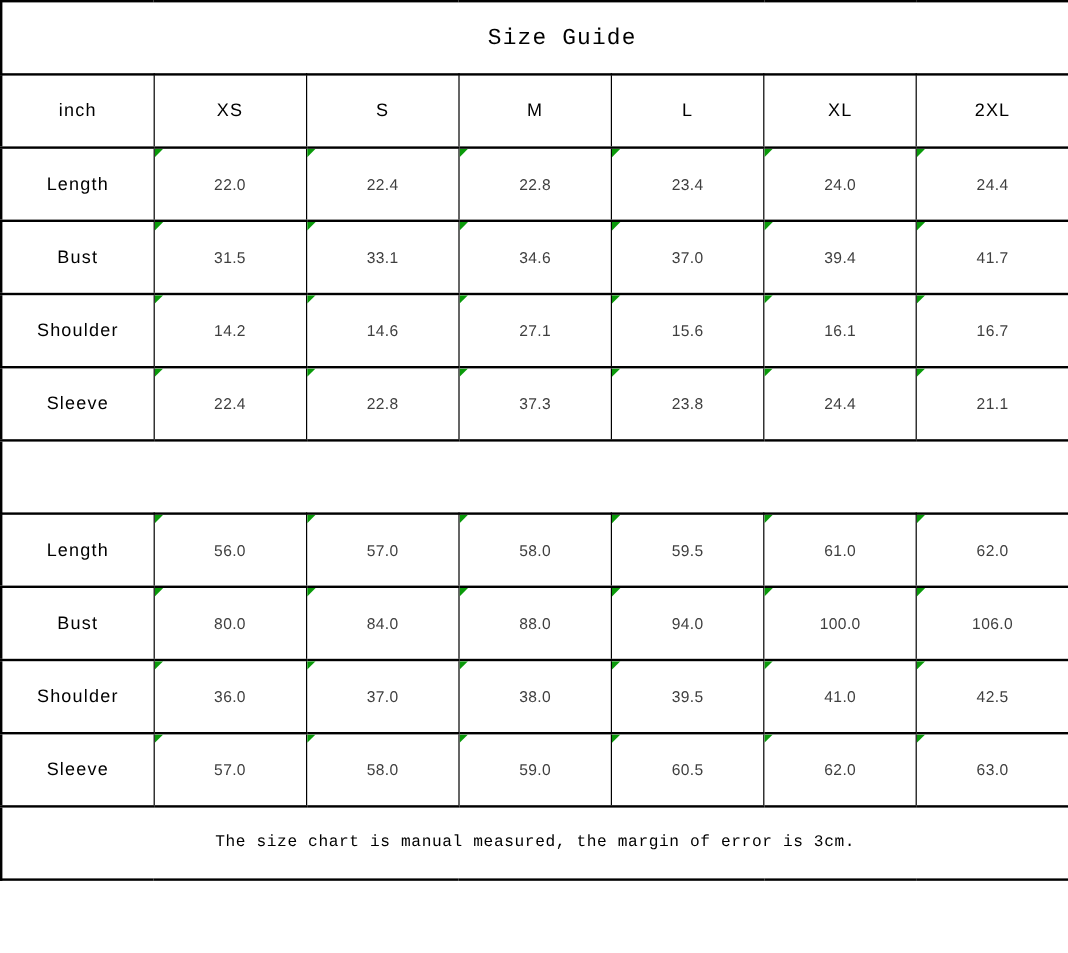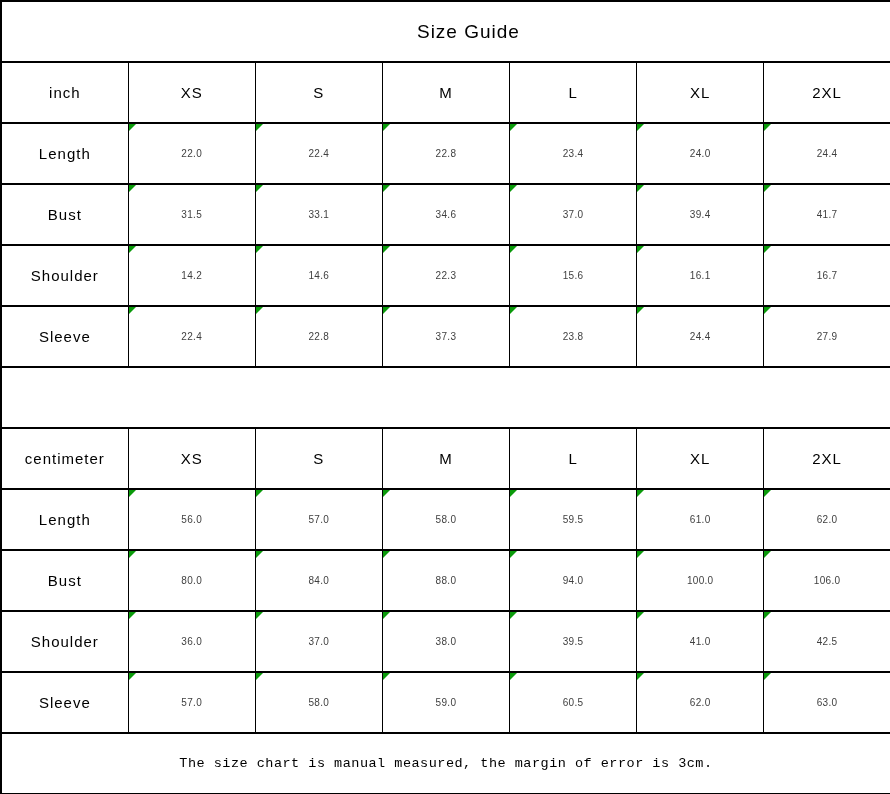--- a/index.html
+++ b/index.html
@@ -28,36 +28,36 @@
     border-color: var(--border-color);
     border-width: 2px 1px;   
     height: 61px;
     padding: 0;
     text-align: center;
     vertical-align: middle;
     position: relative;
     overflow: hidden;
   }
   .title-cell {
-    font-family: Liberation Sans, sans-serif;
+    font-family: Liberation Mono, monospace;
     font-size: 19px;
     font-weight: 400;
     letter-spacing: 1px;
     color: #000000;
     border-width: 2px;
     padding-left: 45px;
   }
   th.unit-cell, th.col-header-cell, th.row-label-cell {
     font-size: 15px;
     font-weight: 400;
     letter-spacing: 1px;
     color: var(--header-color);
   }
   td.value-cell {
-    font-size: 10px;
+    font-size: 13px;
     font-weight: 400;
     color: var(--value-color);
     letter-spacing: 0.3px;
   }
   .corner-triangle {
     position: absolute;
     top: 0;
     left: 0;
     width: 0;
     height: 0;
@@ -117,47 +117,38 @@
           <td class="value-cell"><span class="corner-triangle"></span><span>33.1</span></td>
           <td class="value-cell"><span class="corner-triangle"></span><span>34.6</span></td>
           <td class="value-cell"><span class="corner-triangle"></span><span>37.0</span></td>
           <td class="value-cell"><span class="corner-triangle"></span><span>39.4</span></td>
           <td class="value-cell"><span class="corner-triangle"></span><span>41.7</span></td>
         </tr>
         <tr>
           <th class="row-label-cell"><span>Shoulder</span></th>
           <td class="value-cell"><span class="corner-triangle"></span><span>14.2</span></td>
           <td class="value-cell"><span class="corner-triangle"></span><span>14.6</span></td>
-          <td class="value-cell"><span class="corner-triangle"></span><span>22.3</span></td>
+          <td class="value-cell"><span class="corner-triangle"></span><span>27.1</span></td>
           <td class="value-cell"><span class="corner-triangle"></span><span>15.6</span></td>
           <td class="value-cell"><span class="corner-triangle"></span><span>16.1</span></td>
           <td class="value-cell"><span class="corner-triangle"></span><span>16.7</span></td>
         </tr>
         <tr>
           <th class="row-label-cell"><span>Sleeve</span></th>
           <td class="value-cell"><span class="corner-triangle"></span><span>22.4</span></td>
           <td class="value-cell"><span class="corner-triangle"></span><span>22.8</span></td>
           <td class="value-cell"><span class="corner-triangle"></span><span>37.3</span></td>
           <td class="value-cell"><span class="corner-triangle"></span><span>23.8</span></td>
           <td class="value-cell"><span class="corner-triangle"></span><span>24.4</span></td>
-          <td class="value-cell"><span class="corner-triangle"></span><span>27.9</span></td>
+          <td class="value-cell"><span class="corner-triangle"></span><span>21.1</span></td>
         </tr>
         <tr>
         <td colspan="7" class="sep-cell"></td>
       </tr>
 
-      <tr>
-          <th class="unit-cell"><span>centimeter</span></th>
-          <th class="col-header-cell"><span>XS</span></th>
-          <th class="col-header-cell"><span>S</span></th>
-          <th class="col-header-cell"><span>M</span></th>
-          <th class="col-header-cell"><span>L</span></th>
-          <th class="col-header-cell"><span>XL</span></th>
-          <th class="col-header-cell"><span>2XL</span></th>
-        </tr>
         <tr>
           <th class="row-label-cell"><span>Length</span></th>
           <td class="value-cell"><span class="corner-triangle"></span><span>56.0</span></td>
           <td class="value-cell"><span class="corner-triangle"></span><span>57.0</span></td>
           <td class="value-cell"><span class="corner-triangle"></span><span>58.0</span></td>
           <td class="value-cell"><span class="corner-triangle"></span><span>59.5</span></td>
           <td class="value-cell"><span class="corner-triangle"></span><span>61.0</span></td>
           <td class="value-cell"><span class="corner-triangle"></span><span>62.0</span></td>
         </tr>
         <tr>

